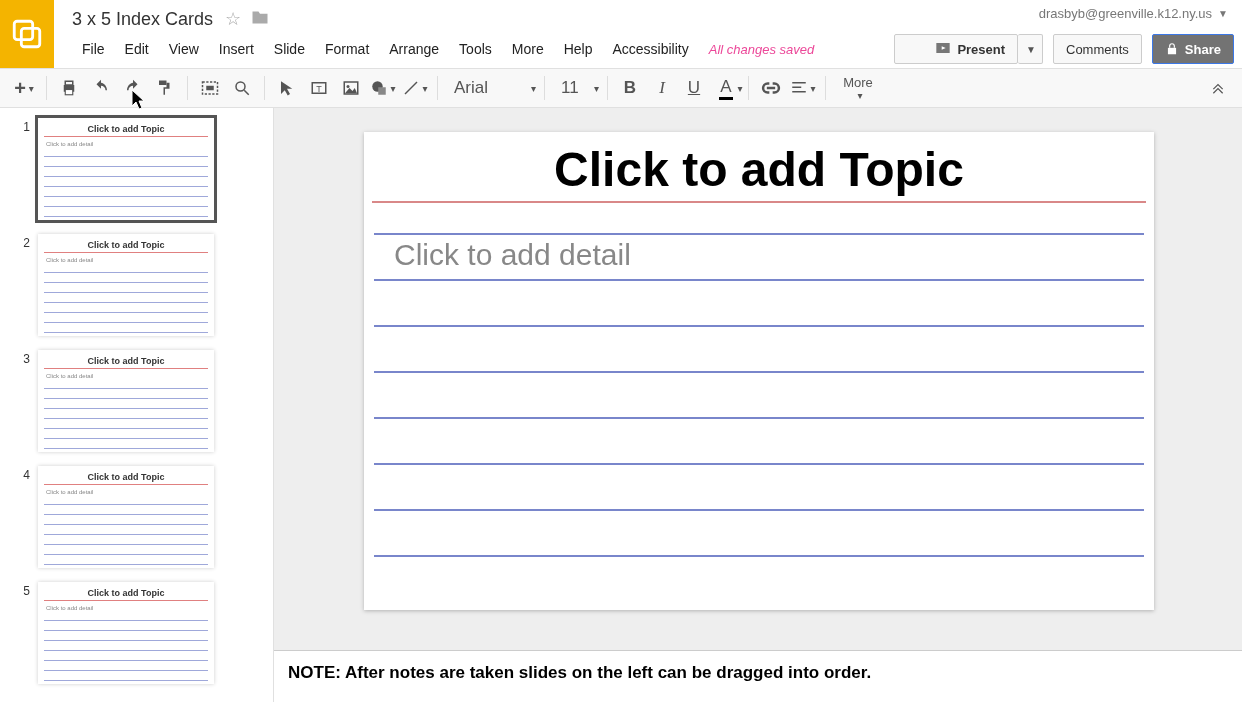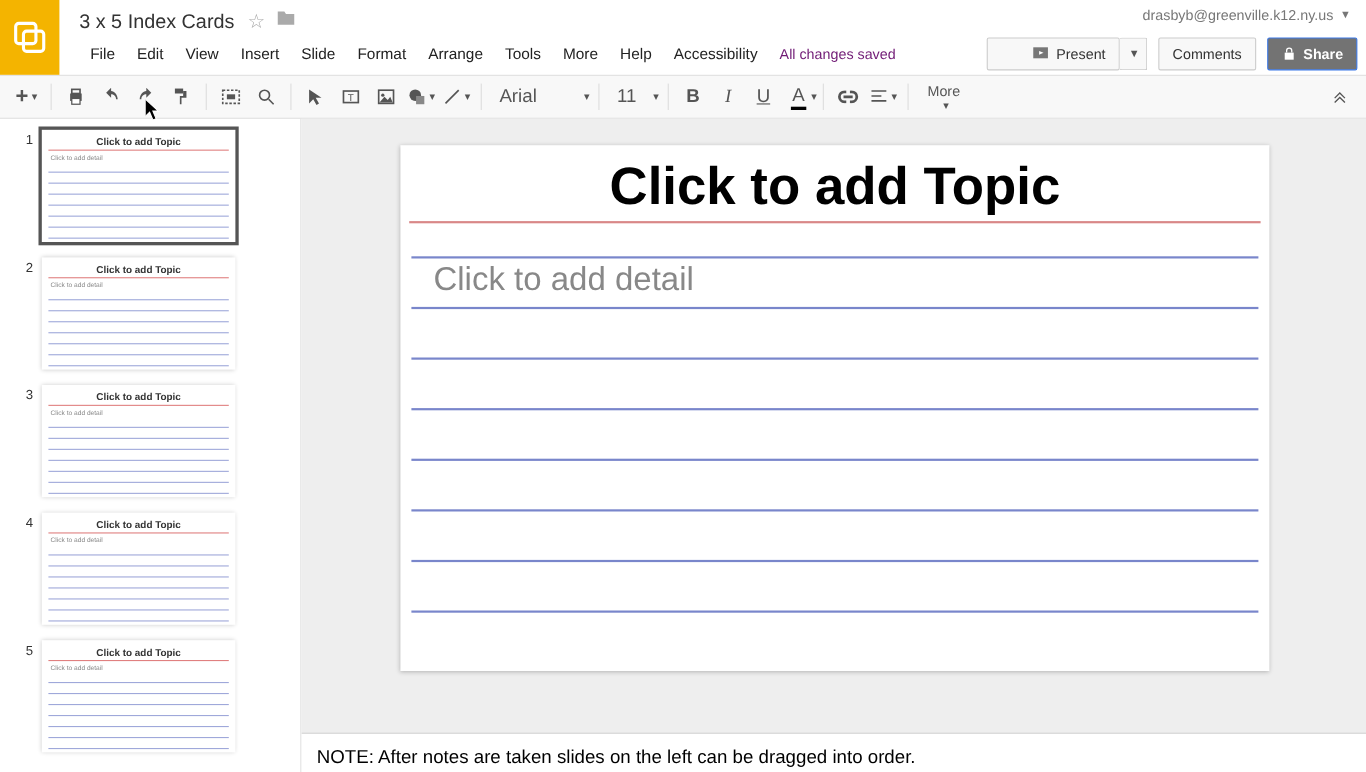--- a/index.html
+++ b/index.html
@@ -12,24 +12,24 @@
 .title-row { display: flex; align-items: center; height: 30px; margin-top: 4px;}
 .doc-title { font-size: 18px; color: #333; margin-right: 12px; font-weight: 400;}
 .star-icon { color: #aaa; font-size: 18px; margin-right: 10px; }
 .folder-icon { color: #aaa; font-size: 16px; }
 
 .account-area { position: absolute; top: 6px; right: 14px; display: flex; align-items: center; color: #777; font-size: 13px;}
 .account-dropdown { margin-left: 6px; color:#777; font-size:10px;}
 
 .menubar { display: flex; align-items: center; height: 30px; }
 .menu-item { padding: 4px 10px; font-size: 14px; color: #222; cursor: pointer; }
-.save-status { color: #701a75; font-size: 13px; margin-left: 10px;}
+.save-status { color: #ec4899; font-size: 13px; margin-left: 10px; font-style: italic;}
 .right-btns { display: flex; align-items: center; gap: 10px; margin-left: auto; margin-right: 8px;}
 .btn { border: 1px solid #ccc; background: #f8f8f8; height: 30px; display: flex; align-items: center; padding: 0 12px; font-size: 13px; cursor: pointer; border-radius: 2px; }
-.btn-present { font-weight: normal; padding-left: 40px; }
+.btn-present { font-weight: bold; padding-left: 40px; }
 .btn-present-small{ border-left:0; padding:0 6px;}
 .btn-present-wrap{display:flex;}
 .btn-share { background: #737373; color: #fff; border: 1px solid #3b78e7; font-weight: bold; }
 .btn-share .lock-icon{ margin-right:6px; display:inline-flex;}
 
 .toolbar { height: 40px; border-top: 1px solid #e0e0e0; border-bottom: 1px solid #e0e0e0; display: flex; align-items: center; padding: 0 8px; background:#f8f8f8;}
 .tb-btn { width: 28px; height: 28px; display: flex; align-items: center; justify-content: center; margin: 0 2px; cursor: pointer; color:#555; font-size:17px; border-radius:2px;}
 .tb-btn svg { fill:#555; }
 .tb-sep { width: 1px; height: 24px; background: #ddd; margin: 0 6px; }
 .tb-drop{ font-size:10px; color:#555; margin-left:2px;}
@@ -50,21 +50,21 @@
 .thumb-lines { }
 .thumb-lines div { height: 1px; background: #9fa8da; margin-top: 9px;}
 
 .canvas-area { flex: 1; background: #eee; position: relative; overflow:hidden;}
 .slide { position: absolute; left: 90px; top: 24px; width: 790px; height: 478px; background: #fff; box-shadow: 0 1px 4px rgba(0,0,0,0.25); }
 .slide-title { font-size: 48px; font-weight: bold; text-align: center; margin-top: 10px; color:#000;}
 .red-line { height: 2px; background: #d98888; margin: 4px 8px 30px 8px;}
 .blue-line { height: 2px; background: #7986cb; margin: 0 10px 44px 10px;}
 .detail-text { position: absolute; left: 30px; top: 106px; font-size: 30px; color: #888;}
 
-.notes-bar { position: absolute; bottom: 0; left: 0; right: 0; height: 36px; background: #fff; border-top: 1px solid #ccc; padding: 12px 14px; font-size: 17px; font-weight: normal; color:#000;}
+.notes-bar { position: absolute; bottom: 0; left: 0; right: 0; height: 52px; background: #fff; border-top: 1px solid #ccc; padding: 12px 14px; font-size: 17px; font-weight: bold; color:#000;}
 
 .cursor-arrow { position:absolute; left:132px; top:90px; font-size:16px; color:#000; pointer-events:none; z-index:100;}
 
 </style>
 </head>
 <body>
 
 <div class="header">
   <div class="logo-box">
     <svg class="logo-svg" viewBox="0 0 24 24">

